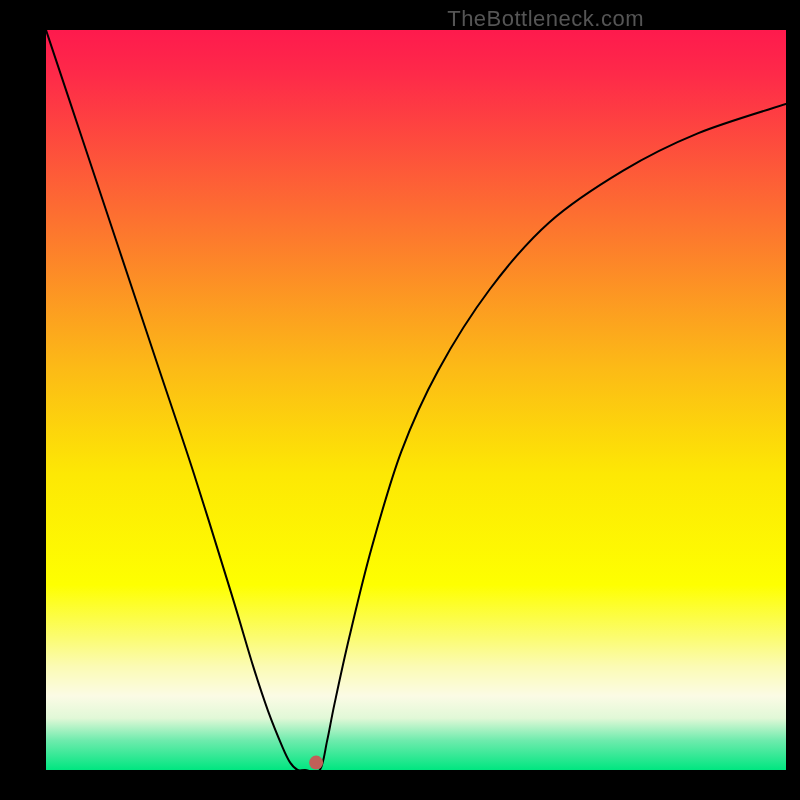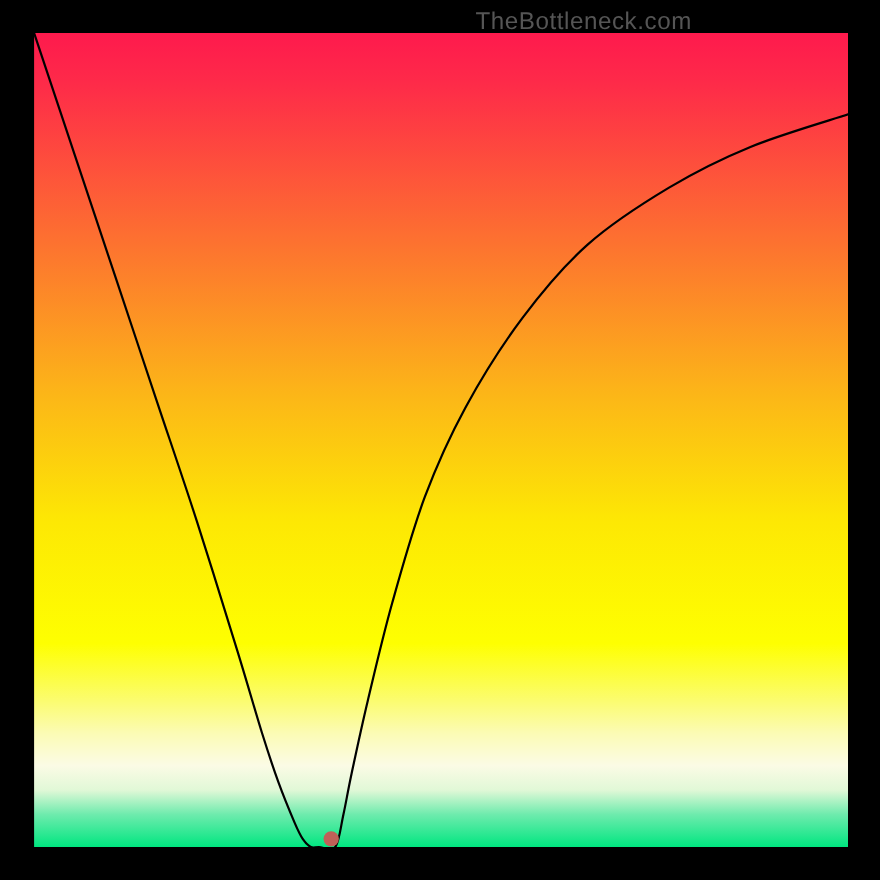--- a/index.html
+++ b/index.html
@@ -6,21 +6,21 @@
     margin: 0;
     padding: 0;
     width: 800px;
     height: 800px;
     overflow: hidden;
     background: #000;
     font-family: Arial, Helvetica, sans-serif;
   }
   .frame {
     position: absolute;
-    left: 1px; top: 0;
+    left: 16px; top: 0;
     width: 640px; height: 800px;
     background: #000;
   }
   .plot {
     position: absolute;
     left: 30px;
     top: 30px;
     width: 740px;
     height: 740px;
     overflow: hidden;

